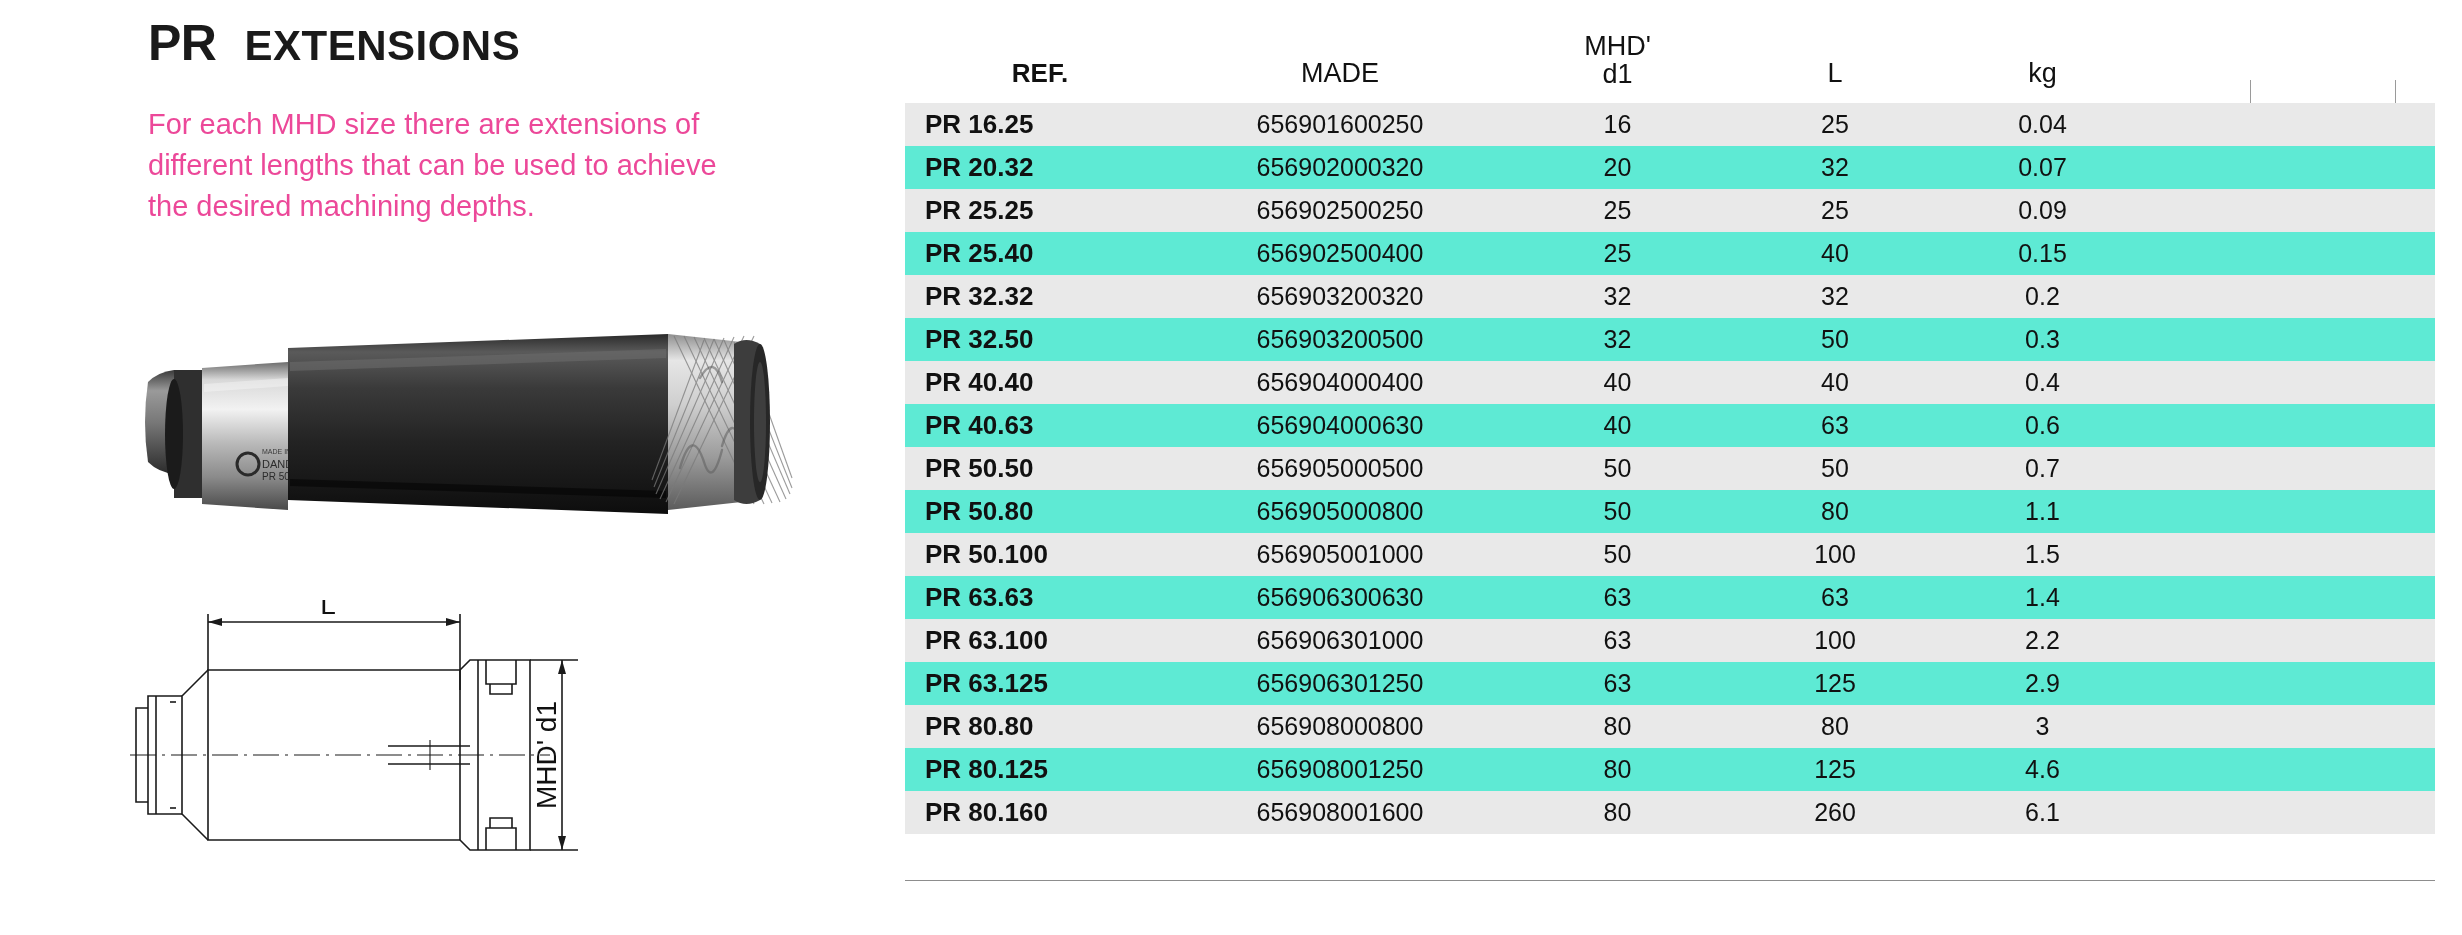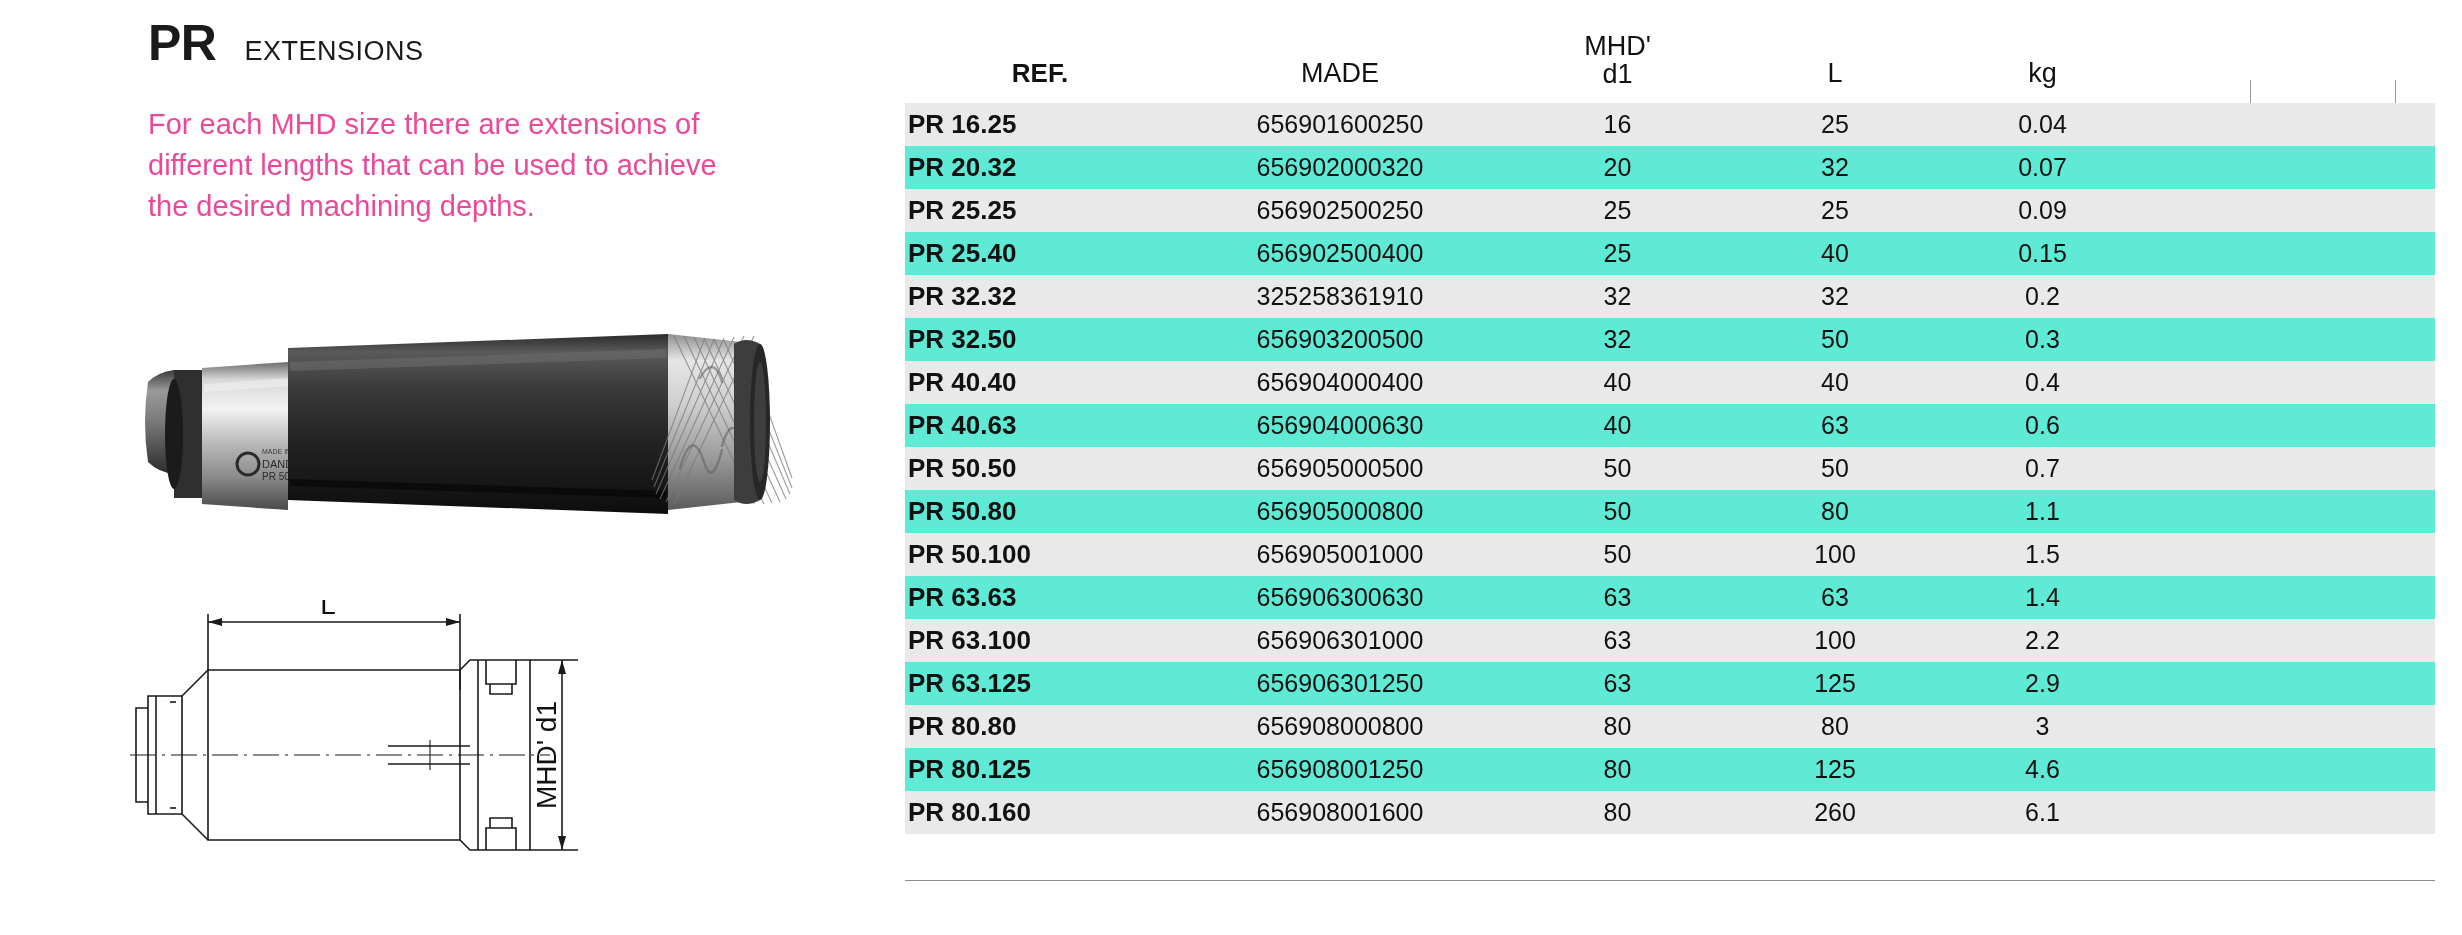--- a/index.html
+++ b/index.html
@@ -35,22 +35,22 @@
     align-items: baseline;
     gap: 28px;
   }
   .title-pr {
     font-size: 50px;
     font-weight: bold;
     letter-spacing: -0.5px;
     line-height: 1;
   }
   .title-ext {
-    font-size: 27px;
-    font-weight: normal;
+    font-size: 42px;
+    font-weight: bold;
     letter-spacing: 0.5px;
     line-height: 1;
   }
 
   .intro {
     margin-top: 36px;
     font-size: 29px;
     line-height: 1.42;
     max-width: 580px;
     color: #ec4899;
@@ -104,21 +104,21 @@
     font-size: 25px;
     text-align: center;
     height: 43px;
     padding: 0;
     color: #111;
   }
   table.spec td.ref {
     font-weight: bold;
     font-size: 26px;
     text-align: left;
-    padding-left: 3px;
+    padding-left: 20px;
   }
   tr.shade td { background: #e9e9e9; }
   tr.plain td { background: #5eead4; }
 
   .col-ref    { width: 270px; }
   .col-code   { width: 330px; }
   .col-d1     { width: 225px; }
   .col-l      { width: 210px; }
   .col-kg     { width: 205px; }
   .col-x1     { width: 145px; }
@@ -363,21 +363,21 @@
             <td class="ref">PR 25.40</td>
             <td>656902500400</td>
             <td>25</td>
             <td>40</td>
             <td>0.15</td>
             <td></td>
             <td></td>
           </tr>
           <tr class="shade">
             <td class="ref">PR 32.32</td>
-            <td>325258361910</td>
+            <td>656903200320</td>
             <td>32</td>
             <td>32</td>
             <td>0.2</td>
             <td></td>
             <td></td>
           </tr>
           <tr class="plain">
             <td class="ref">PR 32.50</td>
             <td>656903200500</td>
             <td>32</td>

